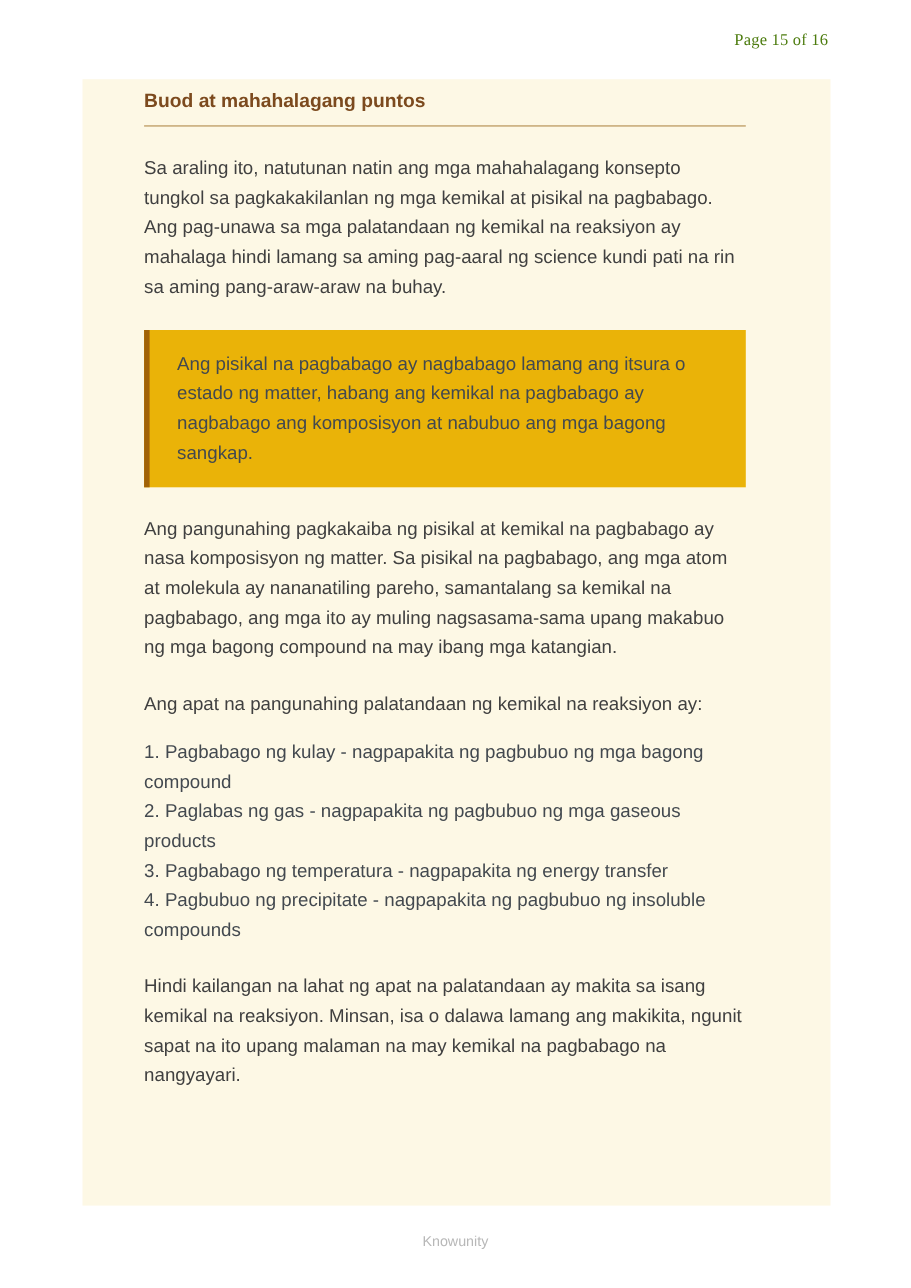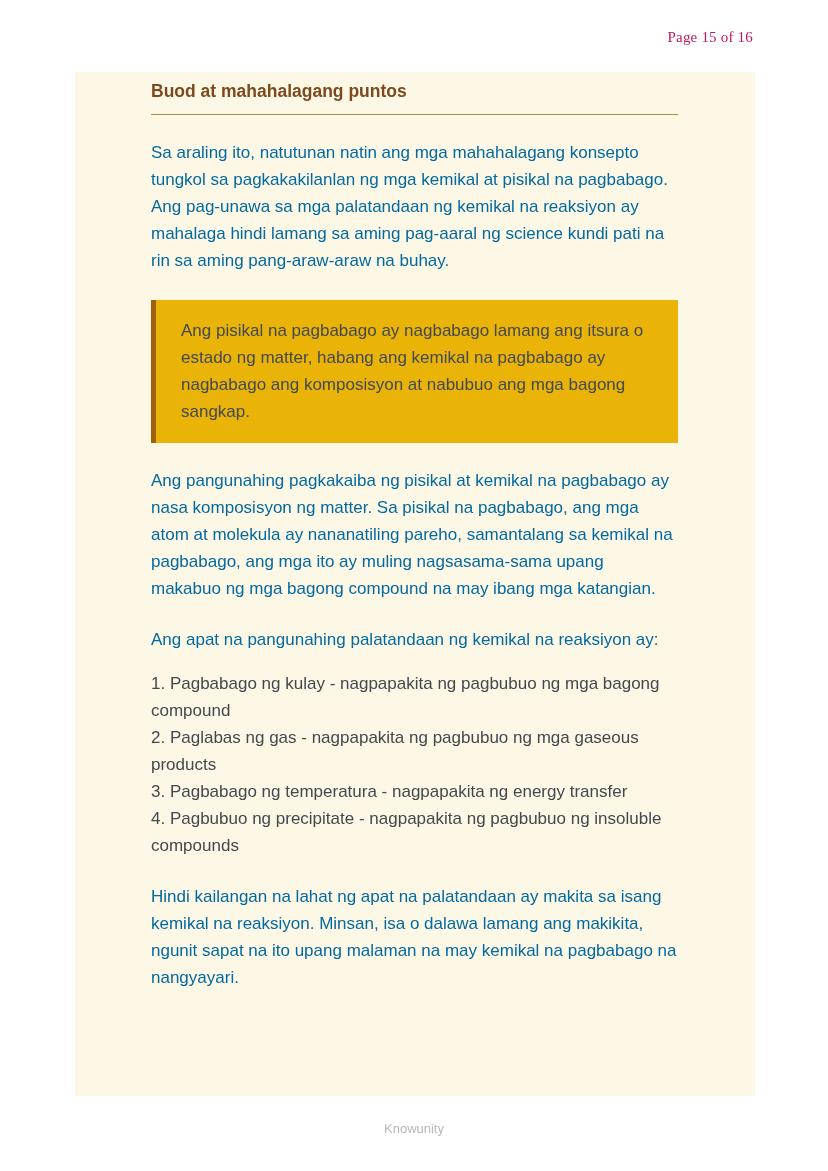--- a/index.html
+++ b/index.html
@@ -9,46 +9,46 @@
     font-family: "Liberation Sans", sans-serif;
     position: relative;
     overflow: hidden;
   }
   .page-number {
     position: absolute;
     top: 29px;
     right: 75px;
     font-family: "Liberation Serif", serif;
     font-size: 15px;
-    color: #be185d;
+    color: #4d7c0f;
     letter-spacing: 0.2px;
   }
   .panel {
     position: absolute;
     left: 75px;
     top: 72px;
     width: 680px;
     height: 1024px;
     background: #fdf8e5;
-    padding: 6px 77px 0 76px;
+    padding: 6px 77px 0 56px;
   }
   .section-heading {
     font-size: 17.5px;
     font-weight: 700;
     color: #7c4a1e;
     line-height: 22px;
     padding-bottom: 12px;
     border-bottom: 1px solid #b28a4a;
     margin-top: 30px;
   }
   .section-heading.first { margin-top: 2px; }
   .body-paragraph {
     font-size: 17px;
     line-height: 27px;
-    color: #0369a1;
+    color: #404040;
     margin-top: 24px;
   }
   .callout {
     margin-top: 26px;
     background: #eab308;
     border-left: 5px solid #a16207;
     padding: 17px 25px 18px 25px;
   }
   .callout .quote-text {
     font-size: 17px;

